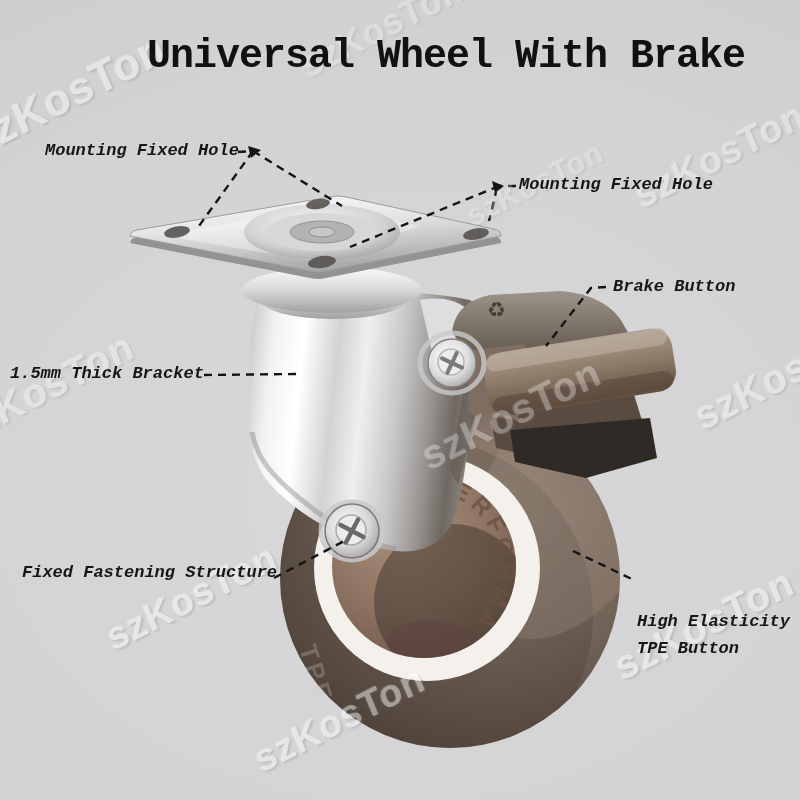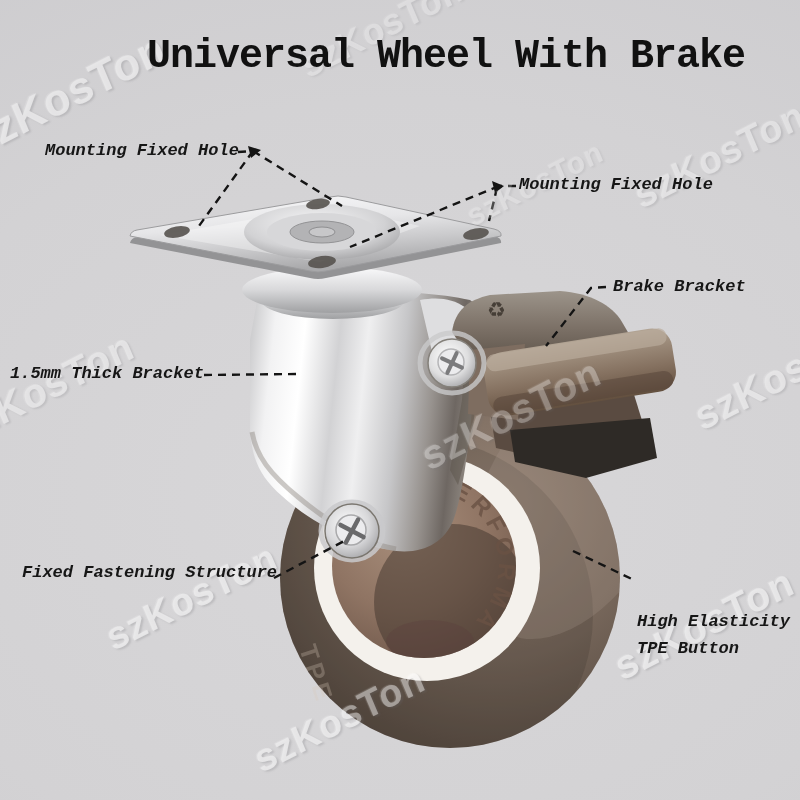--- a/index.html
+++ b/index.html
@@ -197,21 +197,21 @@
   <div class="wm" style="left:-52px;top:412px;font-size:40px;opacity:.42">szKosTon</div>
   <div class="wm" style="left:688px;top:398px;font-size:40px;opacity:.45">szKosTon</div>
   <div class="wm" style="left:100px;top:620px;font-size:38px;opacity:.50">szKosTon</div>
   <div class="wm" style="left:248px;top:742px;font-size:38px;opacity:.50">szKosTon</div>
   <div class="wm" style="left:608px;top:648px;font-size:40px;opacity:.50">szKosTon</div>
 
   <div class="title">Universal Wheel With Brake</div>
 
   <div class="lbl" style="left:45px;top:141px;">Mounting Fixed Hole</div>
   <div class="lbl" style="left:519px;top:175px;">Mounting Fixed Hole</div>
-  <div class="lbl" style="left:613px;top:277px;">Brake Bracket</div>
+  <div class="lbl" style="left:613px;top:277px;">Brake Button</div>
   <div class="lbl" style="left:10px;top:364px;">1.5mm Thick Bracket</div>
   <div class="lbl" style="left:22px;top:563px;">Fixed Fastening Structure</div>
   <div class="lbl lbl2" style="left:637px;top:582px;">
     <div>High Elasticity</div>
     <div>TPE Button</div>
   </div>
 
 </div>
 
 </body></html>

